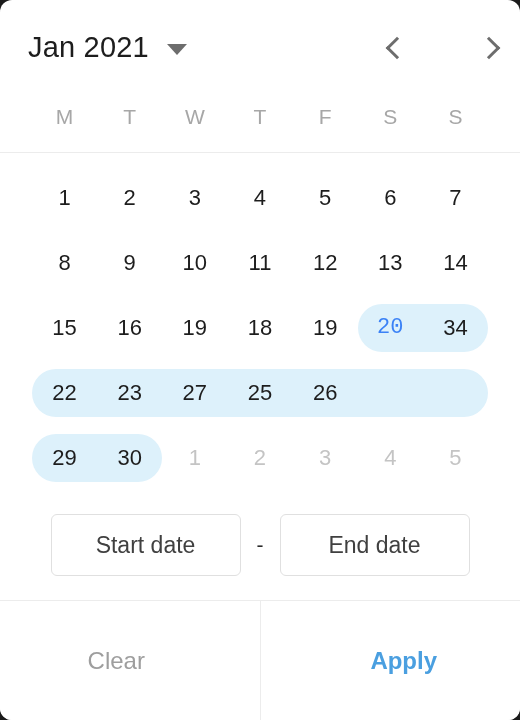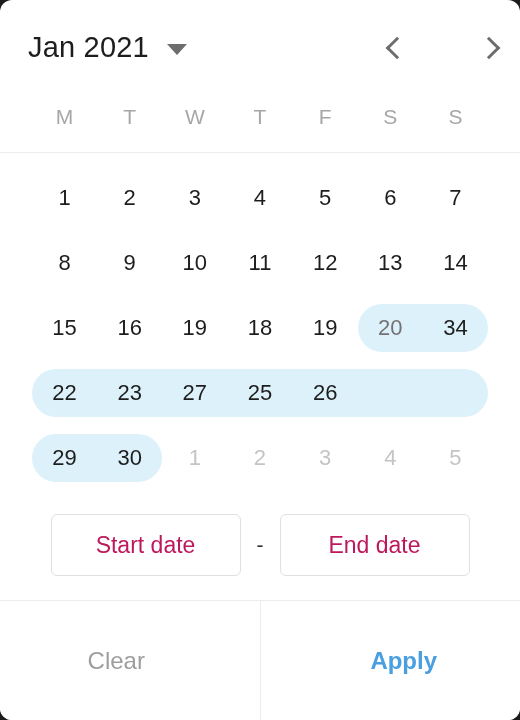--- a/index.html
+++ b/index.html
@@ -118,21 +118,21 @@
   .day {
     position: relative;
     display: flex;
     align-items: center;
     justify-content: center;
     font-size: 22px;
     color: #1d1d1d;
     cursor: pointer;
   }
   .day.muted { color: #c4c4c4; cursor: default; }
-  .day.selected { color: #737373; }
+  .day.selected { color: #3b82f6; font-family: Liberation Mono, monospace; }
   .day.selected::before {
     content: "";
     position: absolute;
     width: 50px;
     height: 50px;
     border-radius: 50%;
     background: #03a9f4;
     z-index: -1;
   }
   .day.selected > span { position: relative; z-index: 1; }
@@ -148,21 +148,21 @@
   .date-field {
     width: 190px;
     height: 62px;
     border: 1px solid #e0e0e0;
     border-radius: 6px;
     background: #ffffff;
     display: flex;
     align-items: center;
     justify-content: center;
     font-size: 23px;
-    color: #be185d;
+    color: #404040;
     font-family: "Liberation Sans", sans-serif;
     cursor: pointer;
   }
   .dash { font-size: 21px; color: #2b2b2b; }
 
   
   .footer {
     flex: 1 1 auto;
     display: flex;
     border-top: 1px solid #ececec;

